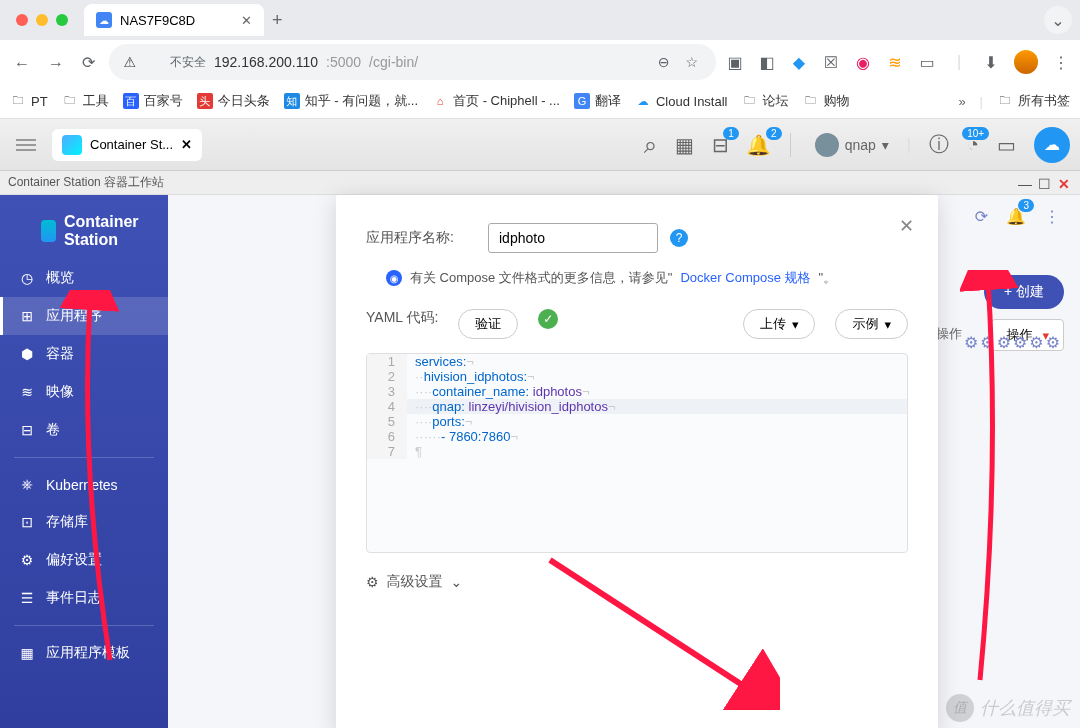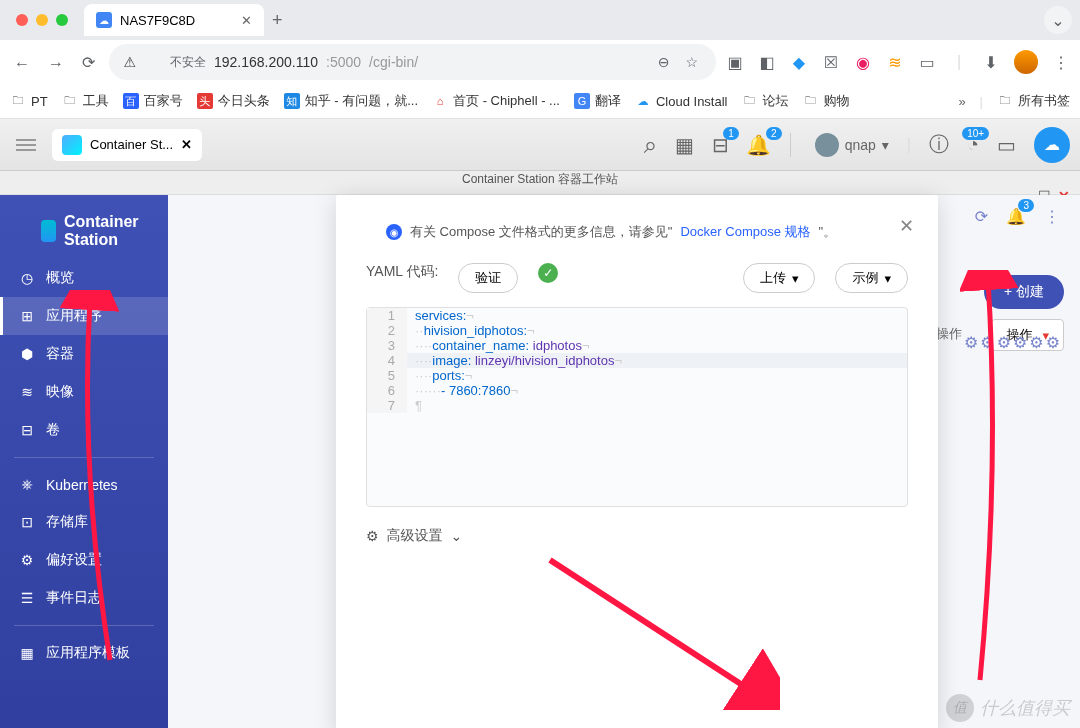--- a/index.html
+++ b/index.html
@@ -39,21 +39,21 @@
 .qnap-logo { width:20px; height:20px; border-radius:4px; background:linear-gradient(135deg,#4facfe,#00f2fe); }
 .header-right { margin-left: auto; display: flex; align-items: center; gap: 18px; color: #666; }
 .hr-icon { position: relative; cursor: pointer; font-size: 20px; }
 .badge { position: absolute; top: -6px; right: -10px; background: #2196f3; color: #fff; font-size: 10px; border-radius: 10px; padding: 1px 5px; }
 .user-chip { display: flex; align-items: center; gap: 6px; font-size: 14px; border-left:1px solid #ccc; padding-left:24px;}
 .user-av { width: 24px; height: 24px; border-radius: 50%; background: #78909c; }
 .circle-icon { width: 36px; height: 36px; border-radius: 50%; display: flex; align-items: center; justify-content: center; cursor: pointer; }
 .circle-blue { background: #2196f3; color: #fff; }
 
 
-.cs-window-title { height: 24px; background: #eee; display: flex; align-items: center; padding: 0 8px; font-size: 12px; color: #555; border-bottom:1px solid #ddd;flex-direction:column; }
+.cs-window-title { height: 24px; background: #eee; display: flex; align-items: center; padding: 0 8px; font-size: 12px; color: #555; border-bottom:1px solid #ddd; }
 .win-ctrl { margin-left: auto; display: flex; gap: 6px; }
 .win-btn { width: 14px; height: 14px; cursor: pointer; font-size:14px; }
 .win-close-x { color: #e53935; font-weight:bold; }
 
 .cs-body { display: flex; height: 540px; background: #fff; position: relative; }
 
 
 .cs-sidebar { width: 168px; background: linear-gradient(#3f51b5,#303f9f); color: #fff; display: flex; flex-direction: column; padding-top: 8px; }
 .cs-header { display: flex; align-items: center; gap: 8px; padding: 10px 14px; font-size: 16px; font-weight: 600; margin-left: 27px; }
 .cs-logo { width: 22px; height: 22px; background: linear-gradient(#00bcd4,#2196f3); border-radius: 4px; }
@@ -317,20 +317,25 @@
       <span class="gear-icon">⚙</span>
       <span class="gear-icon">⚙</span>
       <span class="gear-icon">⚙</span>
       <span class="gear-icon">⚙</span>
       <span class="gear-icon">⚙</span>
     </div>
 
     <div class="modal-overlay">
       <span class="modal-close">✕</span>
 
+      <div class="form-row">
+        <span class="form-label">应用程序名称:</span>
+        <input class="text-input" value="idphoto" style="">
+        <span class="help-icon">?</span>
+      </div>
 
       <div class="info-line">
         <span class="info-dot">◉</span>
         <span>有关 Compose 文件格式的更多信息，请参见"</span>
           <a>Docker Compose 规格</a>
           <span>"。</span>
       </div>
 
       <div class="yaml-section">
         <div class="yaml-header">
@@ -356,21 +361,21 @@
           <div class="code-line">
               <span class="line-num">2</span>
               <span class="line-content"><span class="tok-ws">··</span><span class="tok-key">hivision_idphotos:</span><span class="tok-ws">¬</span></span>
             </div>
           <div class="code-line">
               <span class="line-num">3</span>
               <span class="line-content"><span class="tok-ws">····</span><span class="tok-key">container_name:</span><span class="tok-val"> idphotos</span><span class="tok-ws">¬</span></span>
             </div>
           <div class="code-line line-hl">
               <span class="line-num">4</span>
-              <span class="line-content"><span class="tok-ws">····</span><span class="tok-key">image:</span><span class="tok-val"> linzeyi/hivision_idphotos</span><span class="tok-ws">¬</span></span>
+              <span class="line-content"><span class="tok-ws">····</span><span class="tok-key">qnap:</span><span class="tok-val"> linzeyi/hivision_idphotos</span><span class="tok-ws">¬</span></span>
             </div>
           <div class="code-line">
               <span class="line-num">5</span>
               <span class="line-content"><span class="tok-ws">····</span><span class="tok-key">ports:</span><span class="tok-ws">¬</span></span>
             </div>
           <div class="code-line">
               <span class="line-num">6</span>
               <span class="line-content"><span class="tok-ws">······</span><span class="tok-str">- 7860:7860</span><span class="tok-ws">¬</span></span>
             </div>
           <div class="code-line">

